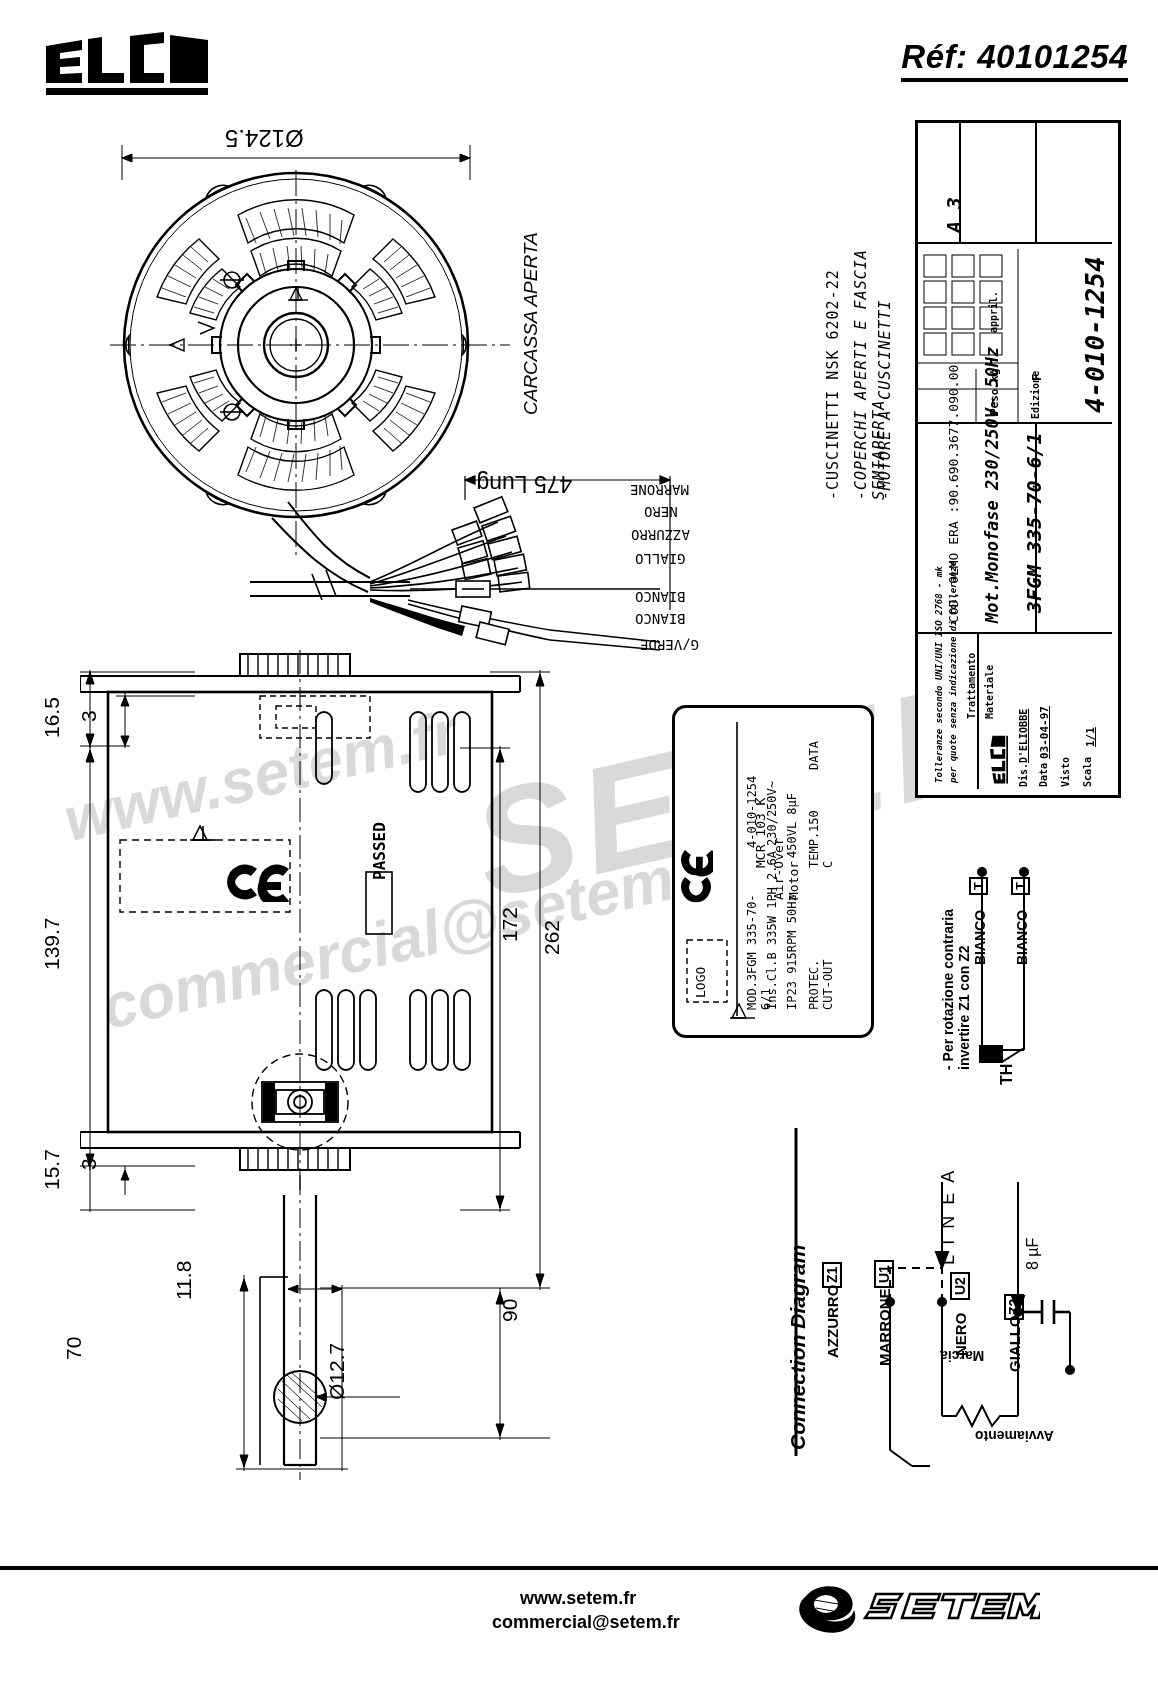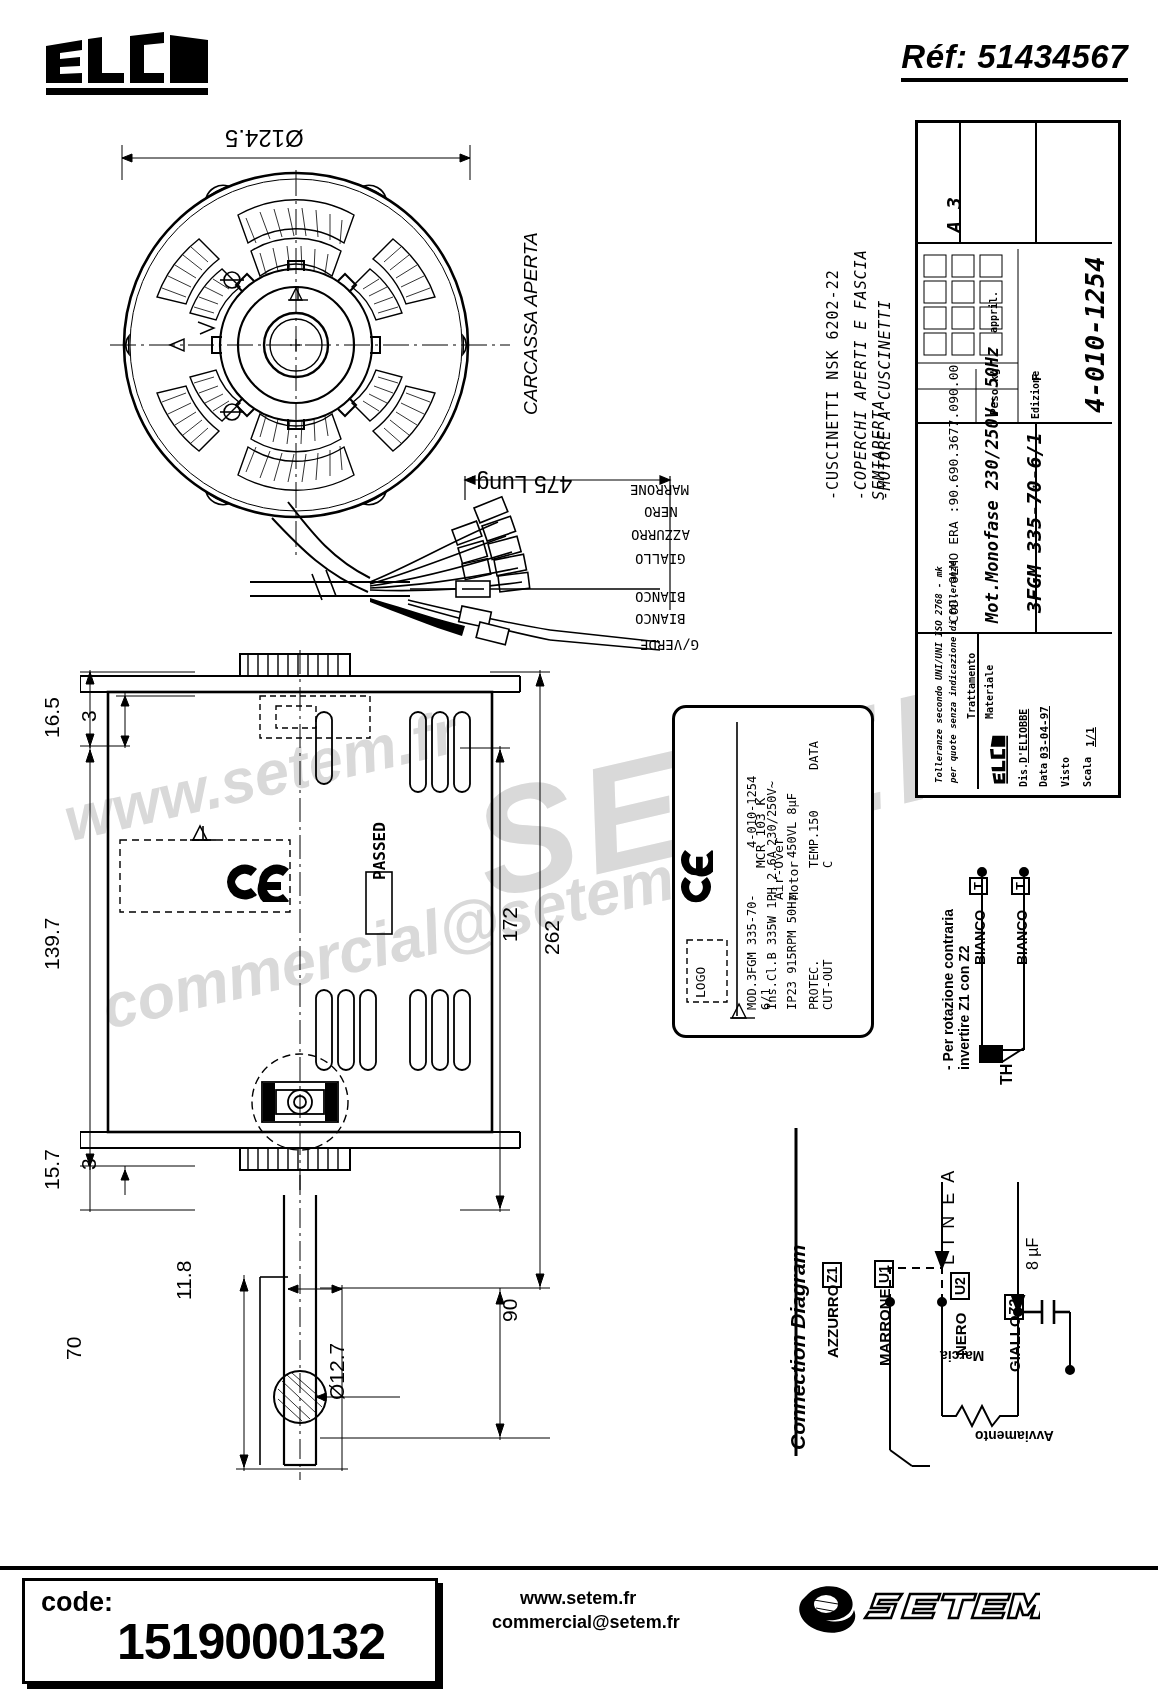--- a/index.html
+++ b/index.html
@@ -60,21 +60,21 @@
     <svg width="176" height="66" viewBox="0 0 176 66">
       <g fill="#000">
         <path d="M4 14 L40 8 L40 18 L18 21 L18 27 L38 25 L38 34 L18 35 L18 42 L40 41 L40 51 L4 51 Z"></path>
         <path d="M46 7 L60 5 L60 41 L82 41 L82 51 L46 51 Z"></path>
         <path d="M88 4 L122 0 L122 11 L102 13 L102 41 L122 41 L122 51 L88 51 Z"></path>
         <path d="M128 3 L166 8 L166 51 L128 51 Z M142 14 L152 15 L152 41 L142 41 Z"></path>
         <rect x="4" y="56" width="162" height="7"></rect>
       </g>
     </svg>
   </div>
-  <div id="ref-no">Réf: 51434567</div>
+  <div id="ref-no">Réf: 40101254</div>
 
   <div style="position:absolute;left:110px;top:140px;width:400px;height:420px;">
     <svg width="400" height="420" viewBox="0 0 400 420">
 
       <g class="ln" stroke-width="1">
         <line x1="12" y1="5" x2="12" y2="40"></line>
         <line x1="360" y1="5" x2="360" y2="40"></line>
         <line x1="12" y1="18" x2="360" y2="18"></line>
         <path d="M12 18 l10 -4 l0 8 Z" fill="#000"></path>
         <path d="M360 18 l-10 -4 l0 8 Z" fill="#000"></path>
@@ -825,24 +825,20 @@
               border:2px solid #000;padding:0 3px;
               transform:rotate(-90deg);transform-origin:left top;">Z2</div>
 
   <div style="position:absolute;left:1024px;top:1270px;font-size:16px;
               transform:rotate(-90deg);transform-origin:left top;">8 µF</div>
 
   <div class="rot180" style="position:absolute;left:940px;top:1348px;font-size:14px;font-weight:bold;">Marcia</div>
   <div class="rot180" style="position:absolute;left:975px;top:1428px;font-size:14px;font-weight:bold;">Avviamento</div>
 
   <div id="footer">
-    <div id="code-box">
-      <div id="code-label">code:</div>
-      <div id="code-value">1519000132</div>
-    </div>
     <div class="f-line" style="left:520px;top:18px;font-size:18px;">www.setem.fr</div>
     <div class="f-line" style="left:492px;top:42px;font-size:18px;">commercial@setem.fr</div>
 
     <div style="position:absolute;left:790px;top:10px;width:250px;height:58px;">
       <svg width="250" height="58" viewBox="0 0 250 58">
 
         <g fill="#000">
           <path d="M18 14 C 30 2, 58 4, 62 20 C 66 34, 50 42, 36 40 C 48 44, 62 40, 64 30
                    C 70 44, 54 56, 34 52 C 14 48, 4 32, 12 20 Z"></path>
         </g>

